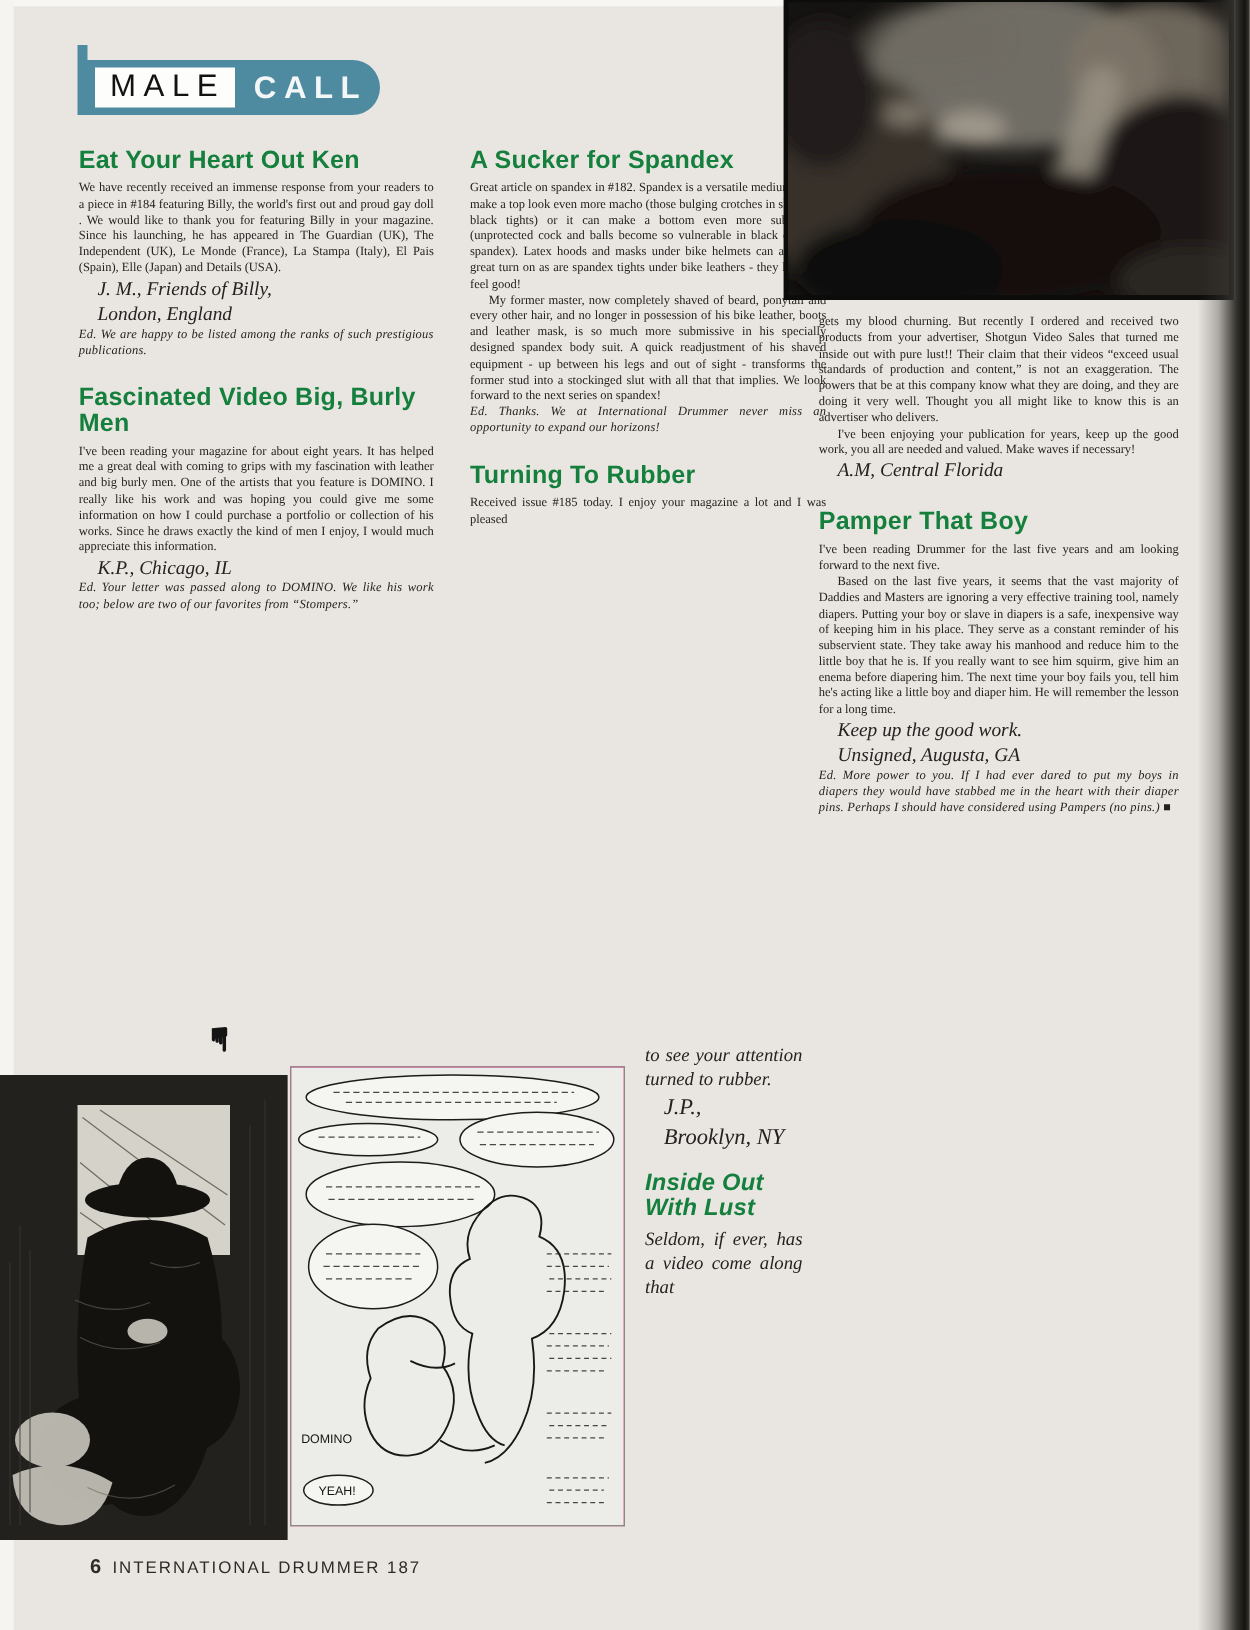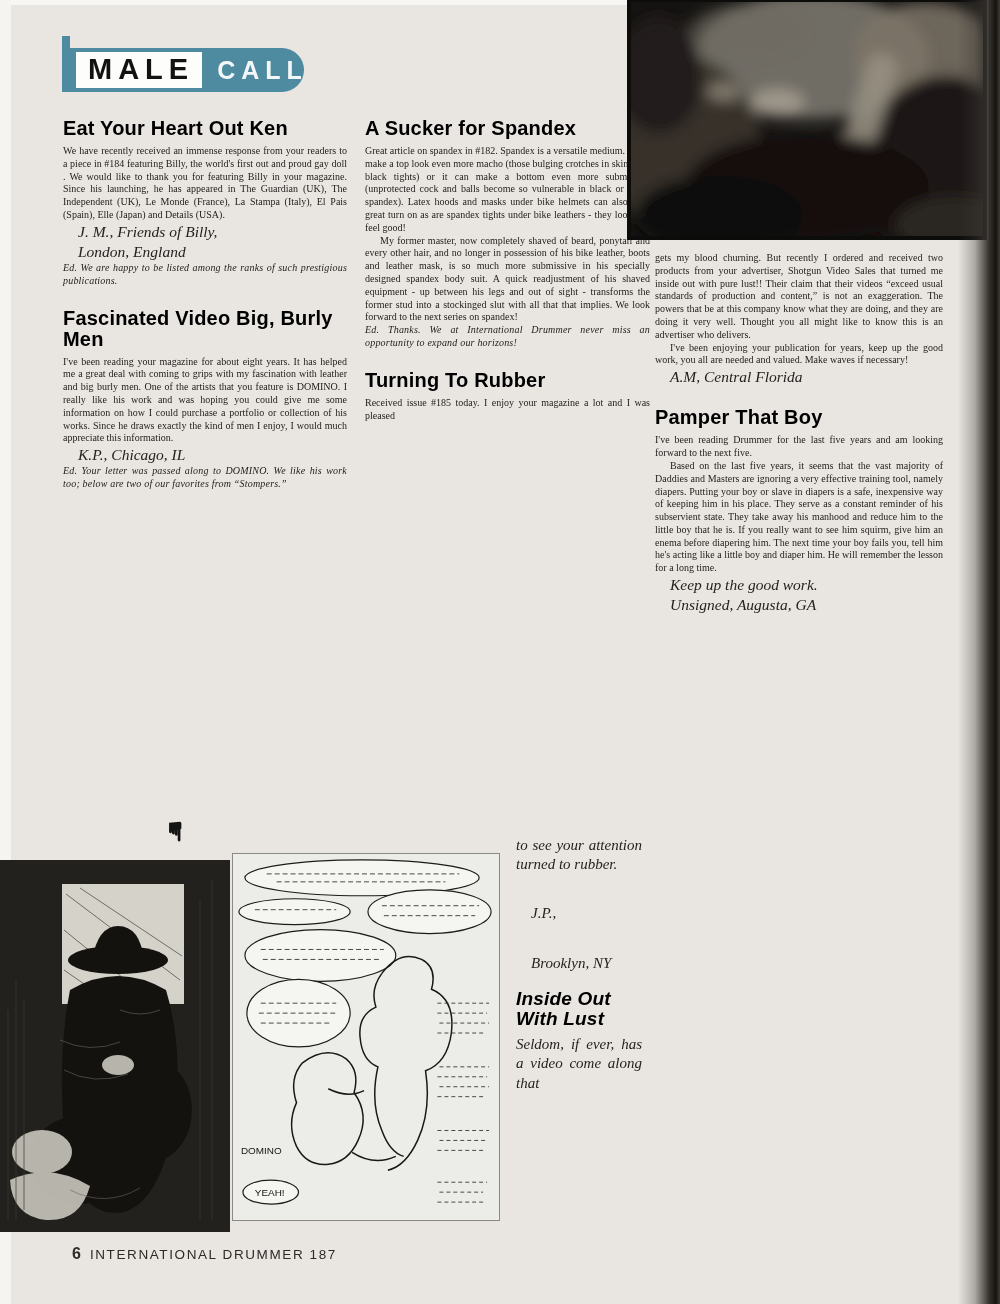--- a/index.html
+++ b/index.html
@@ -14,40 +14,40 @@
     position:absolute;right:0;top:0;width:42px;height:100%;z-index:6;
     background:linear-gradient(to right, rgba(60,55,50,0) 0%, rgba(60,57,52,.35) 40%, #35322e 74%, #15130f 90%, #3e3b37 100%);
   }
   
   .logo{position:absolute;left:62px;top:36px;z-index:3;font-family:"Liberation Sans",sans-serif;}
   .logo .vbar{position:absolute;left:0;top:0;width:8px;height:56px;background:#4e8ba1;}
   .logo .lozenge{
     position:absolute;left:6px;top:12px;width:236px;height:44px;background:#4e8ba1;
     border-radius:0 22px 22px 0;display:flex;align-items:center;padding-left:8px;box-sizing:border-box;
   }
-  .logo .malebox{background:#fdfdfb;color:#121212;font-weight:bold;font-size:29px;
+  .logo .malebox{background:#fdfdfb;color:#121212;font-weight:normal;font-size:25px;
     letter-spacing:6px;padding:3px 8px 4px 12px;line-height:1;}
   .logo .calltxt{color:#f4f7f7;font-weight:bold;font-size:25px;letter-spacing:6px;margin-left:15px;line-height:1;}
   
   .col{position:absolute;z-index:2;}
   #col1{left:63px;top:118px;width:284px;}
-  #col2{left:365px;top:118px;width:285px;}
+  #col2{left:376px;top:118px;width:285px;}
   #col2n{left:516px;top:836px;width:126px;font-size:15px;}
   #col3{left:655px;top:252px;width:288px;}
   h2.sh{
     font-family:"Liberation Sans",sans-serif;font-weight:bold;font-size:20px;
-    color:#000000;margin:20px 0 6px;letter-spacing:.2px;line-height:1.05;
+    color:#15803d;margin:20px 0 6px;letter-spacing:.2px;line-height:1.05;
   }
   h2.sh.first{margin-top:0;}
   #col2n h2.sh{font-size:19px;margin-top:16px;font-style:italic;}
   .p{margin:0;text-align:justify;font-size:10px;line-height:1.28;}
   #col2n .p{font-size:15px;font-style:italic;}
   .ind{text-indent:15px;}
   .sig{text-indent:15px;text-align:left;margin:0;font-size:15.5px;line-height:1.3;font-style:italic;}
-  #col2n .sig{font-size:15px;margin-top:30px;}
+  #col2n .sig{font-size:18px;}
   .ed{font-style:italic;letter-spacing:.2px;}
   .stretch{text-align-last:justify;}
   
   .photo{
     position:absolute;left:627px;top:0;width:360px;height:240px;z-index:4;
     border:4px solid #0c0c0b;border-top:2px solid #0c0c0b;box-sizing:border-box;background:#161412;
   }
   .photo svg{display:block;width:100%;height:100%;}
   .ill1{position:absolute;left:0;top:860px;width:230px;height:372px;z-index:3;background:#23211e;}
   .ill1 svg,.ill2 svg{display:block;width:100%;height:100%;}
@@ -142,20 +142,21 @@
   <div class="col" id="col3">
     <p class="p">gets my blood churning. But recently I ordered and received two products from your advertiser, Shotgun Video Sales that turned me inside out with pure lust!! Their claim that their videos “exceed usual standards of production and content,” is not an exaggeration. The powers that be at this company know what they are doing, and they are doing it very well. Thought you all might like to know this is an advertiser who delivers.</p>
     <p class="p ind">I've been enjoying your publication for years, keep up the good work, you all are needed and valued. Make waves if necessary!</p>
     <p class="sig">A.M, Central Florida</p>
 
     <h2 class="sh">Pamper That Boy</h2>
     <p class="p">I've been reading Drummer for the last five years and am looking forward to the next five.</p>
     <p class="p ind">Based on the last five years, it seems that the vast majority of Daddies and Masters are ignoring a very effective training tool, namely diapers. Putting your boy or slave in diapers is a safe, inexpensive way of keeping him in his place. They serve as a constant reminder of his subservient state. They take away his manhood and reduce him to the little boy that he is. If you really want to see him squirm, give him an enema before diapering him. The next time your boy fails you, tell him he's acting like a little boy and diaper him. He will remember the lesson for a long time.</p>
     <p class="sig">Keep up the good work.</p>
     <p class="sig">Unsigned, Augusta, GA</p>
+    <p class="p ed">Ed. More power to you. If I had ever dared to put my boys in diapers they would have stabbed me in the heart with their diaper pins. Perhaps I should have considered using Pampers (no pins.) ■</p>
   </div>
 
   <div class="ill1">
     <svg viewBox="0 0 230 372" preserveAspectRatio="none">
       <rect width="230" height="372" fill="#23211e"></rect>
       <rect x="62" y="24" width="122" height="120" fill="#d4d2c9"></rect>
       <g stroke="#55524b" stroke-width="1" opacity="0.8">
         <line x1="66" y1="34" x2="180" y2="120"></line>
           <line x1="80" y1="28" x2="182" y2="96"></line>
         <line x1="64" y1="70" x2="150" y2="140"></line>

